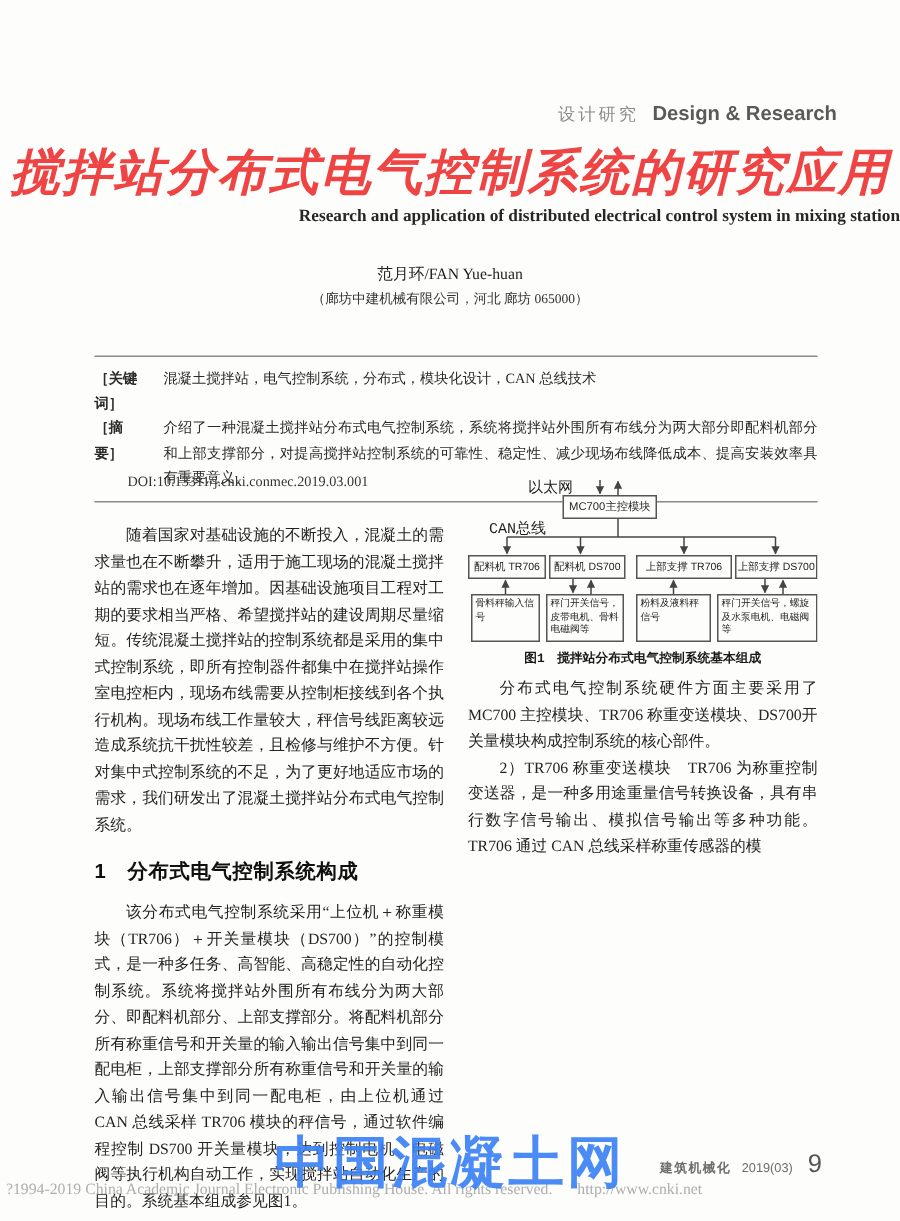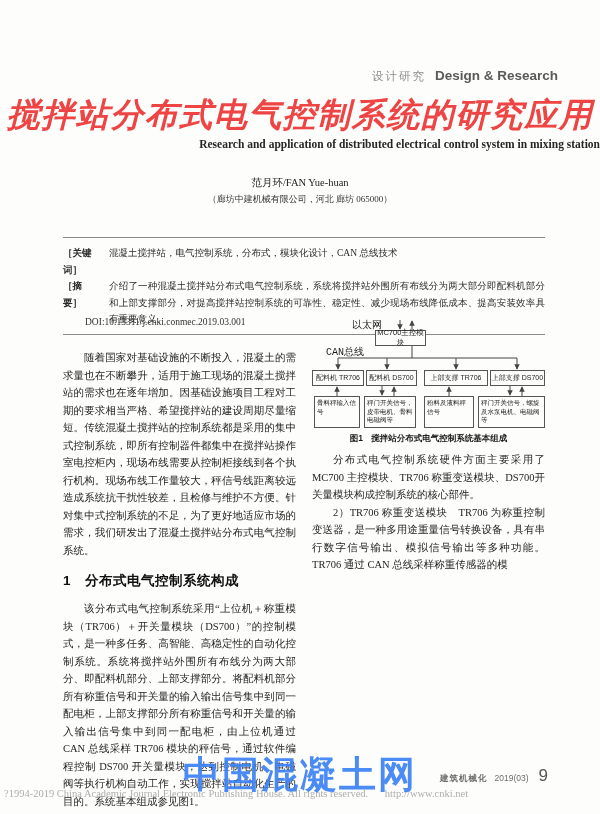--- a/index.html
+++ b/index.html
@@ -34,27 +34,27 @@
   .para{font-size:10.5px;line-height:17.5px;text-align:justify;text-indent:21px;margin:0;color:#242424;}
   .sec-h{font-family:"Liberation Sans","DejaVu Sans",sans-serif;font-weight:bold;
     font-size:13.5px;color:#101010;margin:13px 0 10px 0;letter-spacing:0.5px;text-indent:0;}
   .col-right .sec-h{margin:8px 0 9px 0;}
   
   .figure{position:relative;width:233px;height:112px;}
   .fig-svg{position:absolute;left:0;top:0;}
   .dbox{position:absolute;box-sizing:border-box;border:1px solid #555;background:#fdfdfc;
     font-family:"Liberation Sans","DejaVu Sans",sans-serif;color:#1d1d1d;
     display:flex;align-items:center;justify-content:center;text-align:center;}
-  .dbox-main{left:63px;top:12px;width:51px;height:16px;font-size:7.5px;}
+  .dbox-main{left:63px;top:12px;width:63px;height:16px;font-size:7.5px;}
   .dbox-mod{top:52px;height:16px;font-size:7px;}
   .dbox-term{top:78px;height:32px;font-size:6.5px;line-height:8.5px;
     align-items:flex-start;justify-content:flex-start;text-align:left;padding:2px 2px;}
   .dlabel{position:absolute;font-family:Liberation Mono, monospace;
     font-size:10px;color:#1d1d1d;white-space:nowrap;}
-  .fig-caption{text-align:center;font-family:Liberation Sans, sans-serif;
+  .fig-caption{text-align:center;font-family:Liberation Mono, monospace;
     font-weight:bold;font-size:8.5px;color:#1b1b1b;margin:3px 0 6px 0;}
   
   .watermark{position:absolute;top:750px;left:50%;transform:translateX(-50%);
     font-family:"Liberation Sans","DejaVu Sans",sans-serif;font-weight:bold;
     font-size:37px;letter-spacing:2px;white-space:nowrap;z-index:6;opacity:0.92;}
   .jfoot{position:absolute;top:766px;right:52px;display:flex;align-items:baseline;gap:7px;z-index:3;
     font-family:"Liberation Sans","DejaVu Sans",sans-serif;color:#6d6d6d;}
   .jfoot-name{font-size:8.5px;font-weight:bold;letter-spacing:1px;}
   .jfoot-issue{font-size:8.5px;}
   .jfoot-page{font-size:17px;color:#555;margin-left:3px;}

